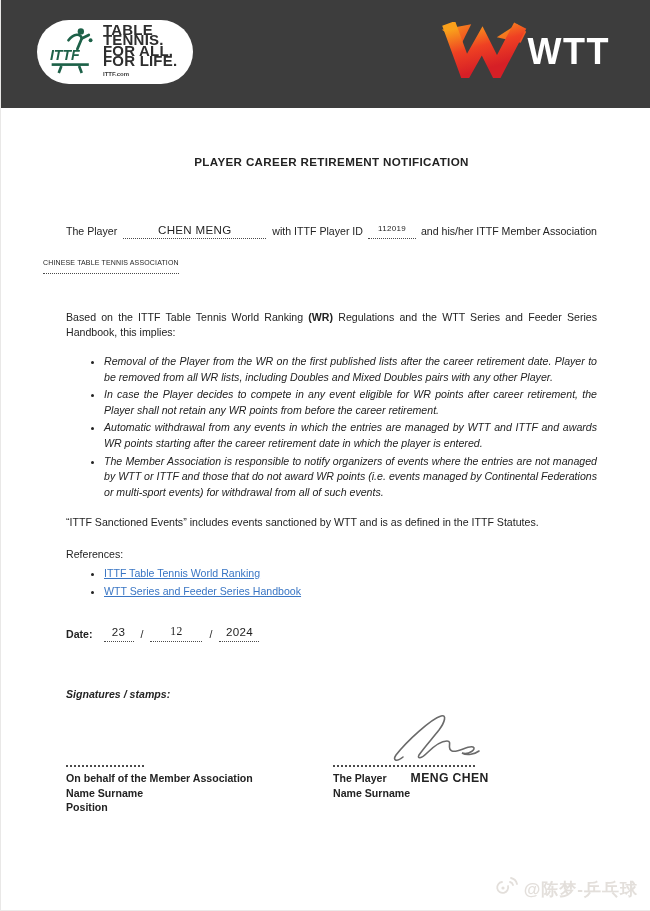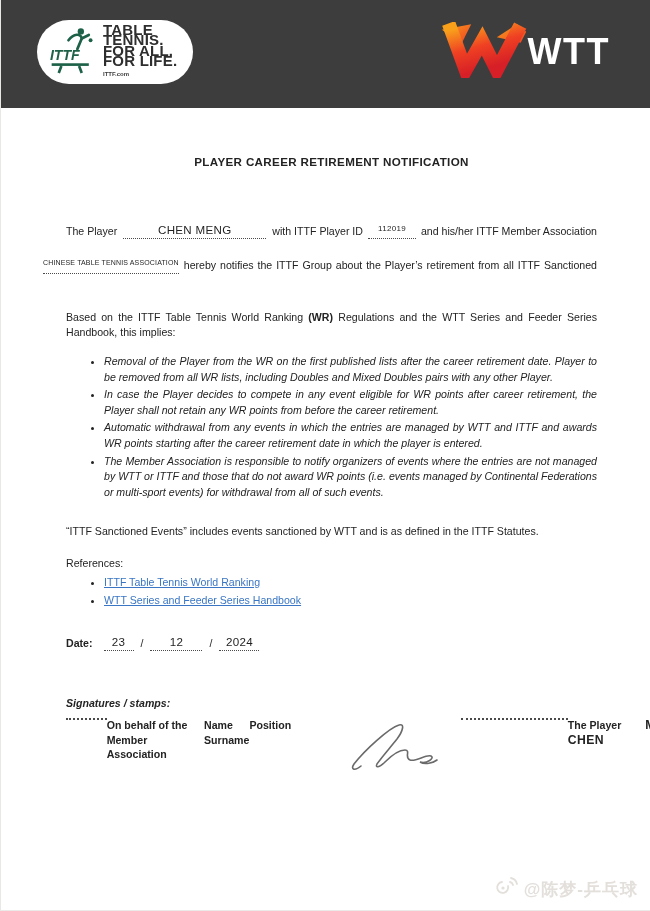--- a/index.html
+++ b/index.html
@@ -73,33 +73,33 @@
     border-bottom:1.6px dotted #4a4a4a;
     padding-bottom:2px;margin-right:5px;
     color:#1f1f1f;white-space:nowrap;
   }
   .assocline .stretch{flex:1 1 auto;text-align:justify;text-align-last:justify;white-space:normal;}
   .para{text-align:justify;margin:0;}
   .basis{margin-top:36px;}
   .bold{font-weight:bold;}
   ul.bullets{margin:13px 0 0 0;padding-left:38px;font-style:italic;}
   ul.bullets li{text-align:justify;margin-bottom:2px;}
-  .note{margin-top:24px;}
+  .note{margin-top:15px;}
   .refs{margin-top:16px;}
   ul.links{margin:3px 0 0 0;padding-left:38px;}
   ul.links li{margin-bottom:3px;color:#232323;}
   .link{color:#3a76c4;font-weight:normal;text-decoration:underline;cursor:pointer;}
-  .daterow{display:flex;align-items:flex-end;margin-top:27px;gap:7px;}
+  .daterow{display:flex;margin-top:27px;gap:7px;}
   .daterow .lbl{font-weight:bold;margin-right:4px;}
   .fill.dd{width:30px;}
-  .fill.dm{width:52px;}
+  .fill.dm{width:52px;font-family:Liberation Serif, serif;}
   .fill.dy{width:40px;}
   .sig-label{margin-top:45px;font-weight:bold;font-style:italic;}
   .sigs{display:flex;margin-top:6px;}
-  .sig-col{display:flex;flex-direction:row;}
+  .sig-col{display:flex;flex-direction:column;}
   .sig-left{width:267px;}
   .sig-right{flex:1;}
   .sig-space{height:56px;}
   .scribble{height:56px;display:flex;align-items:flex-end;}
   .dotline{border-bottom:2px dotted #4a4a4a;height:0;margin-bottom:4px;}
   .dot-left{width:78px;}
   .dot-right{width:142px;}
   .sig-row{font-weight:bold;line-height:14.8px;}
   .sig-name{font-size:12.2px;letter-spacing:.4px;margin-left:24px;}
   .watermark{
@@ -171,21 +171,20 @@
         </span>
       <span class="txt">with ITTF Player ID</span>
       <span class="fill pid small">
           <span class="v">112019</span>
         </span>
       <span class="txt">and his/her ITTF Member Association</span>
     </div>
 
     <div class="introline assocline">
       <span class="assoc">CHINESE TABLE TENNIS ASSOCIATION</span>
-      <span class="stretch">hereby notifies the ITTF Group about the Player’s retirement from all ITTF Sanctioned</span>
     </div>
 
 
     <p class="para basis"><span>Based on the ITTF Table Tennis World Ranking </span><span class="bold">(WR)</span><span> Regulations and the WTT Series and Feeder Series Handbook, this implies:</span></p>
 
     <ul class="bullets">
       <li>Removal of the Player from the WR on the first published lists after the career retirement date. Player to be removed from all WR lists, including Doubles and Mixed Doubles pairs with any other Player.</li>
       <li>In case the Player decides to compete in any event eligible for WR points after career retirement, the Player shall not retain any WR points from before the career retirement.</li>
       <li>Automatic withdrawal from any events in which the entries are managed by WTT and ITTF and awards WR points starting after the career retirement date in which the player is entered.</li>
       <li>The Member Association is responsible to notify organizers of events where the entries are not managed by WTT or ITTF and those that do not award WR points (i.e. events managed by Continental Federations or multi-sport events) for withdrawal from all of such events.</li>

